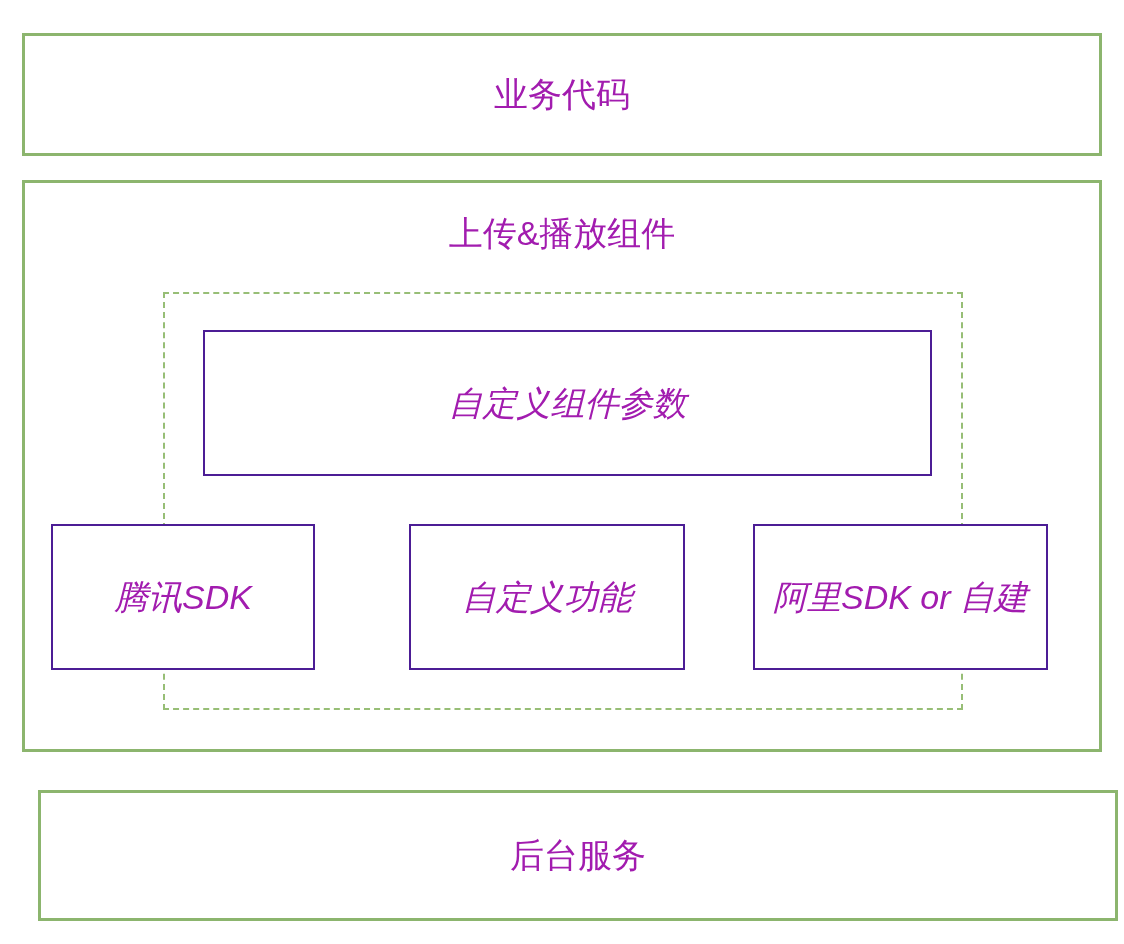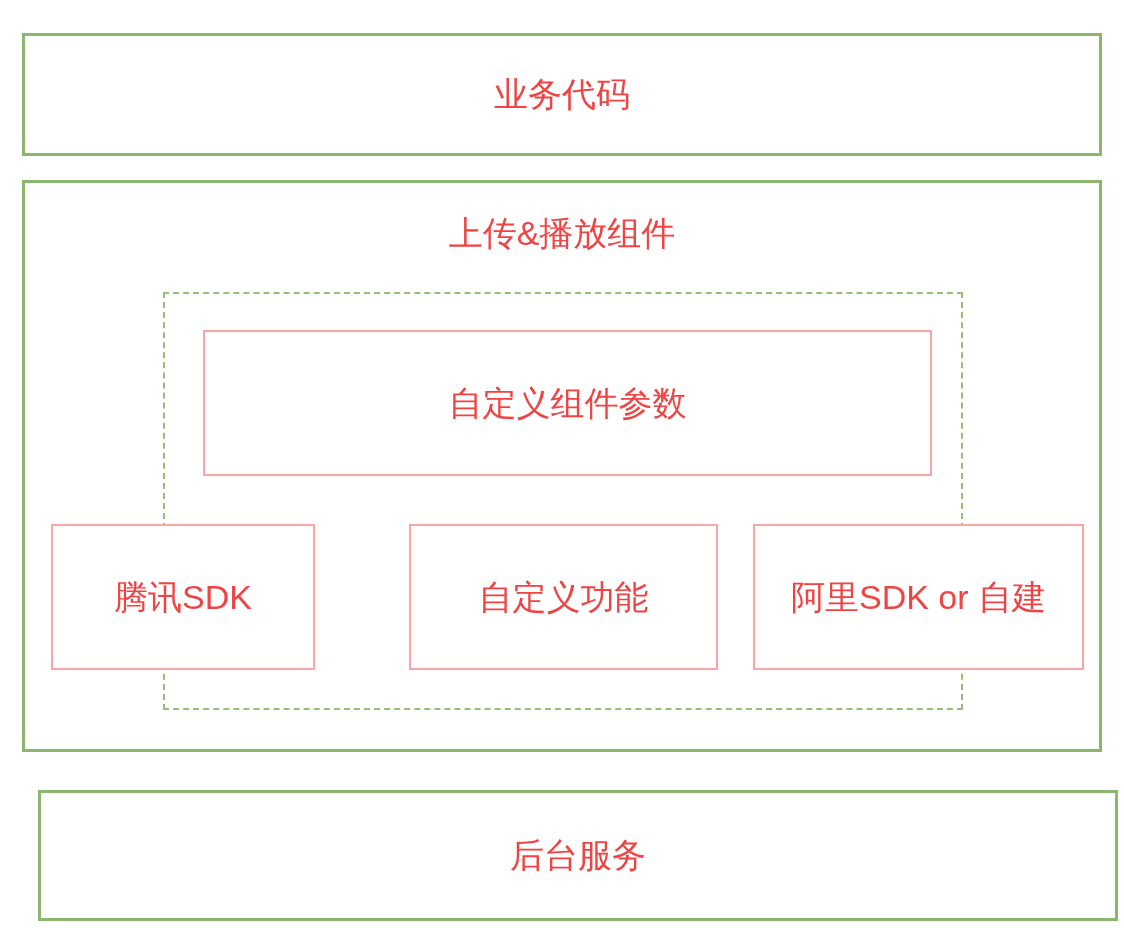--- a/index.html
+++ b/index.html
@@ -18,48 +18,48 @@
   }
   .box {
     position: absolute;
     box-sizing: border-box;
     background: #ffffff;
     display: flex;
     align-items: center;
     justify-content: center;
   }
   .outer-border  { border: 3px solid #8cb56e; }
-  .inner-border  { border: 2px solid #fca5a5; }
+  .inner-border  { border: 2px solid #4c1d95; font-style: italic; }
   .dashed-border { border: 2px dashed #97be76; background: transparent; }
 
   .label {
     font-size: 34px;
     line-height: 1.2;
-    color: #ef4444;
+    color: #a21caf;
     white-space: nowrap;
   }
 
   
   .top-box    { left: 22px; top: 33px;  width: 1080px; height: 123px; }
 
   
   .middle-box { left: 22px; top: 180px; width: 1080px; height: 572px;
                 align-items: flex-start; padding-top: 30px; }
 
   
   .dashed-box { left: 163px; top: 292px; width: 800px; height: 418px; z-index: 1; }
 
   
   .params-box { left: 203px; top: 330px; width: 729px; height: 146px; z-index: 2; }
 
   
   .sdk-box    { top: 524px; height: 146px; z-index: 2; }
   .sdk-1      { left: 51px;  width: 264px; }
-  .sdk-2      { left: 409px; width: 309px; }
-  .sdk-3      { left: 753px; width: 331px; }
+  .sdk-2      { left: 409px; width: 276px; }
+  .sdk-3      { left: 753px; width: 295px; }
 
   
   .bottom-box { left: 22px; top: 790px; width: 1080px; height: 131px; margin-left: 16px; }
 </style>
 </head>
 <body>
 
 <div class="canvas">
 
   <div class="box outer-border top-box">

